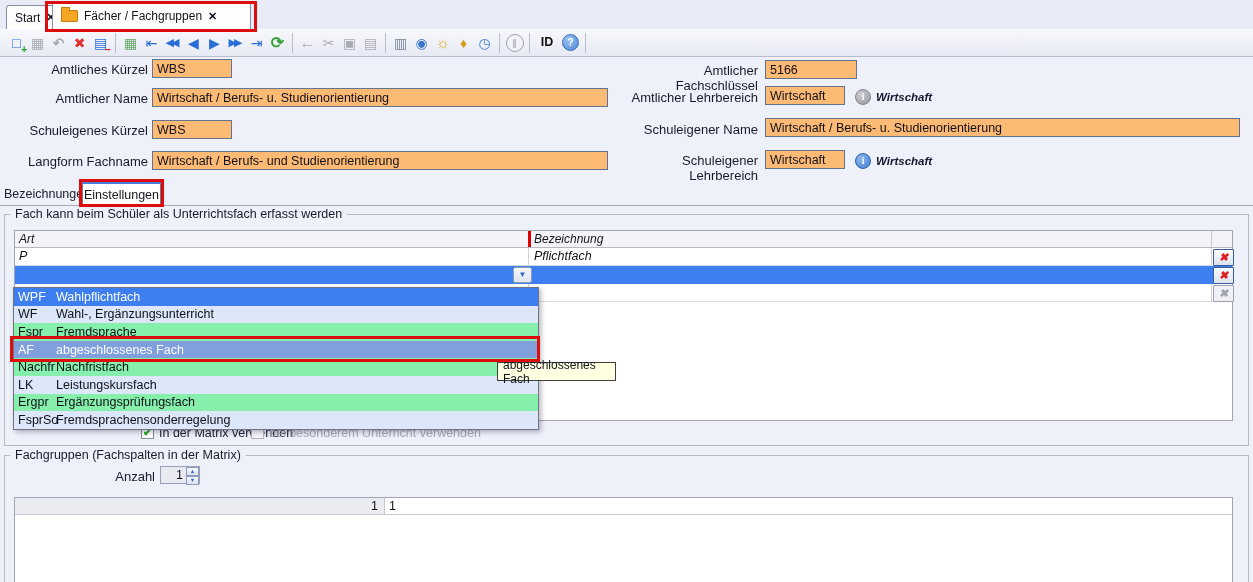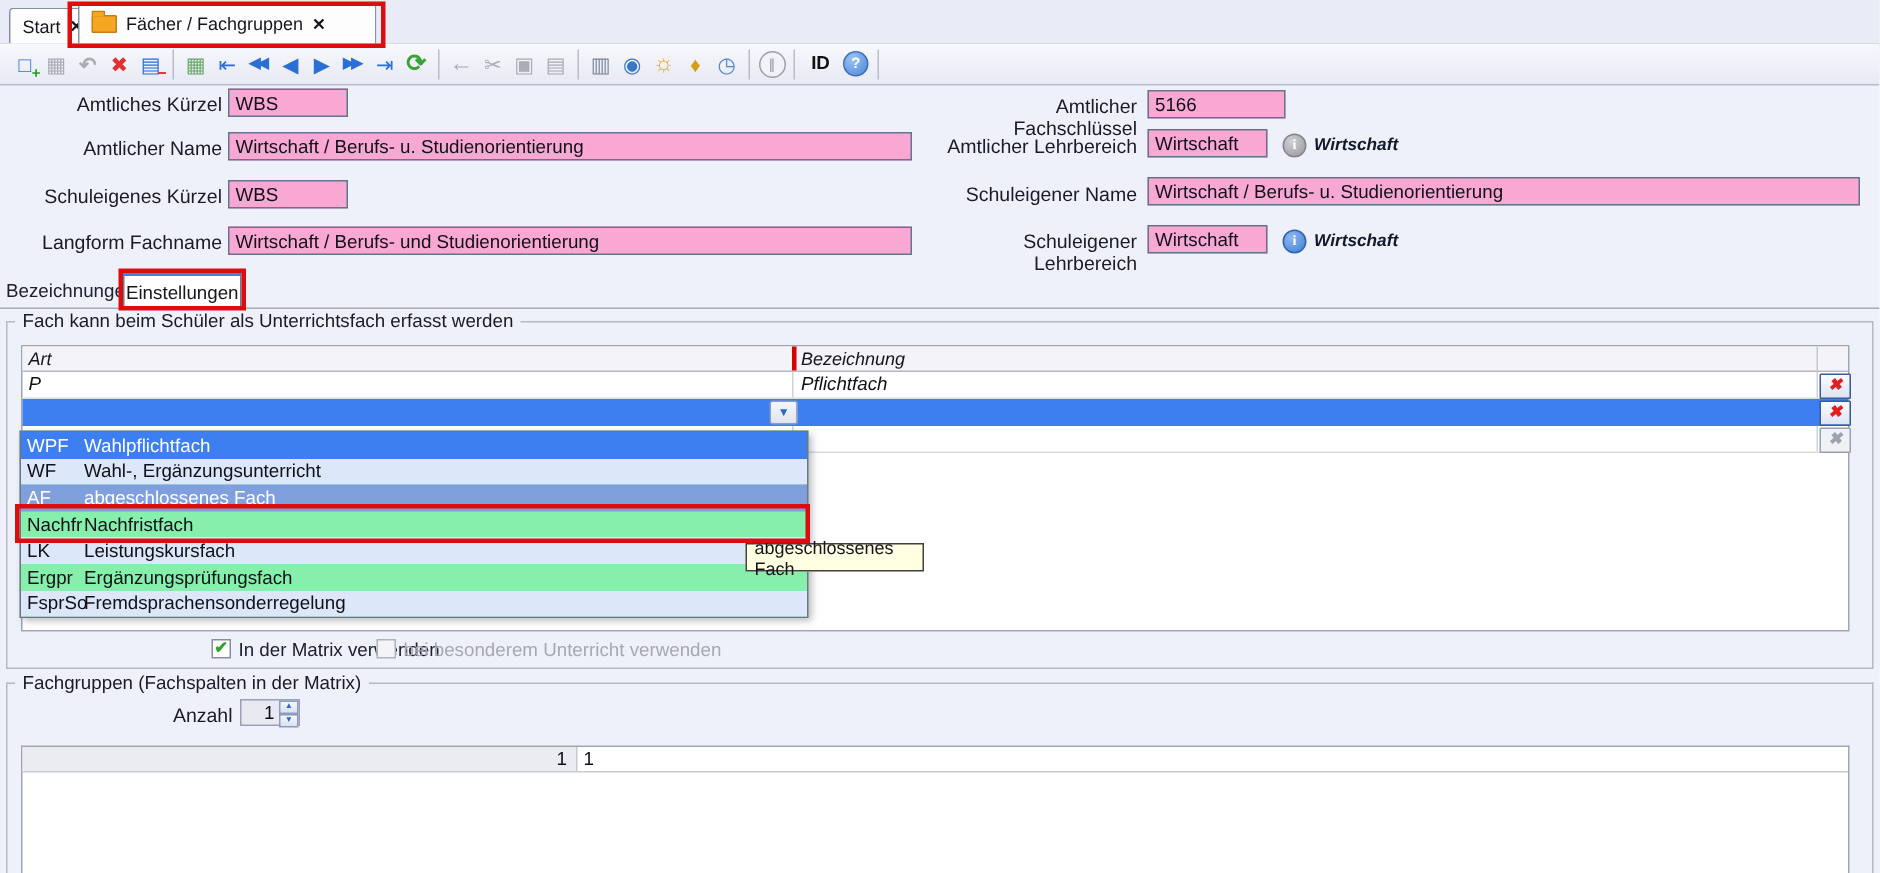--- a/index.html
+++ b/index.html
@@ -26,21 +26,21 @@
   .c-blue{color:#2a6fd6;}   .c-slate{color:#7b8698;} .c-gold{color:#e0a92c;}
   .c-grid{color:#69a869;}   .narrow{letter-spacing:-3px;padding-right:3px;}
   .b-green{color:#1fa01f;}  .b-red{color:#e01010;}
   .idbtn{font-size:12.5px;font-weight:bold;color:#101010;width:26px;}
   .helpc{width:15px;height:15px;border-radius:50%;background:radial-gradient(circle at 35% 30%,#9cc4f2,#4a86d8);
     color:#fff;font-size:10px;font-weight:bold;display:flex;align-items:center;justify-content:center;border:1px solid #3a6cb8;}
   .setc{width:16px;height:16px;border-radius:50%;border:1px solid #9aa0ae;background:#f2f3f8;color:#8a8f9c;
     font-size:9px;display:flex;align-items:center;justify-content:center;}
   
   .flabel{position:absolute;text-align:right;color:#1a1a28;font-size:13px;}
-  .finput{position:absolute;background:#f9a8d4;border:1px solid #64748f;font-size:12.5px;
+  .finput{position:absolute;background:#fdba74;border:1px solid #64748f;font-size:12.5px;
     padding:0 4px;display:flex;align-items:center;box-sizing:border-box;color:#101018;}
   .infoc{position:absolute;width:14px;height:14px;border-radius:50%;color:#fff;font-size:9.5px;font-weight:bold;
     font-family:"Liberation Serif",serif;display:flex;align-items:center;justify-content:center;}
   .infoc.gray{background:radial-gradient(circle at 35% 30%,#cfcfd4,#96969e);border:1px solid #84848c;}
   .infoc.blue{background:radial-gradient(circle at 35% 30%,#8fb8ec,#3f7fd6);border:1px solid #2f62ad;}
   .iform{position:absolute;font-style:italic;font-weight:bold;font-size:11.5px;color:#10182a;}
   
   .stab-inactive{position:absolute;color:#202030;font-size:12.5px;text-align:center;}
   .stab-active{position:absolute;background:#fff;border:1px solid #6b7a99;border-bottom:none;
     border-top:3px solid #4a7edc;font-size:12.5px;display:flex;align-items:center;justify-content:center;
@@ -260,20 +260,24 @@
 
   <div id="dropdown">
     <div class="ditem sel">
       <span class="code">WPF</span>
       <span>Wahlpflichtfach</span>
     </div>
     <div class="ditem alt">
       <span class="code">WF</span>
       <span>Wahl-, Ergänzungsunterricht</span>
     </div>
+    <div class="ditem">
+      <span class="code">Fspr</span>
+      <span>Fremdsprache</span>
+    </div>
     <div class="ditem hov">
       <span class="code">AF</span>
       <span>abgeschlossenes Fach</span>
     </div>
     <div class="ditem">
       <span class="code">Nachfr</span>
       <span>Nachfristfach</span>
     </div>
     <div class="ditem alt">
       <span class="code">LK</span>

